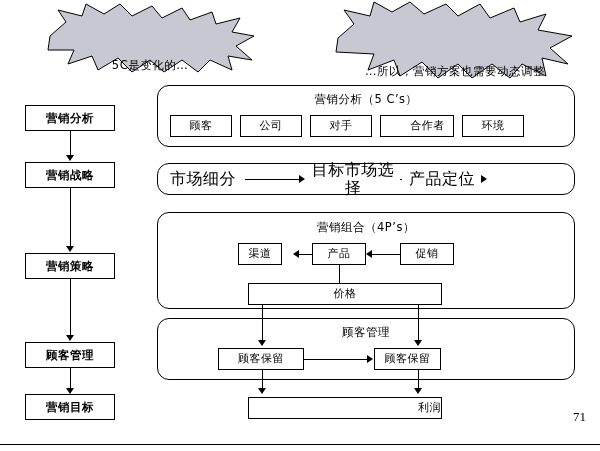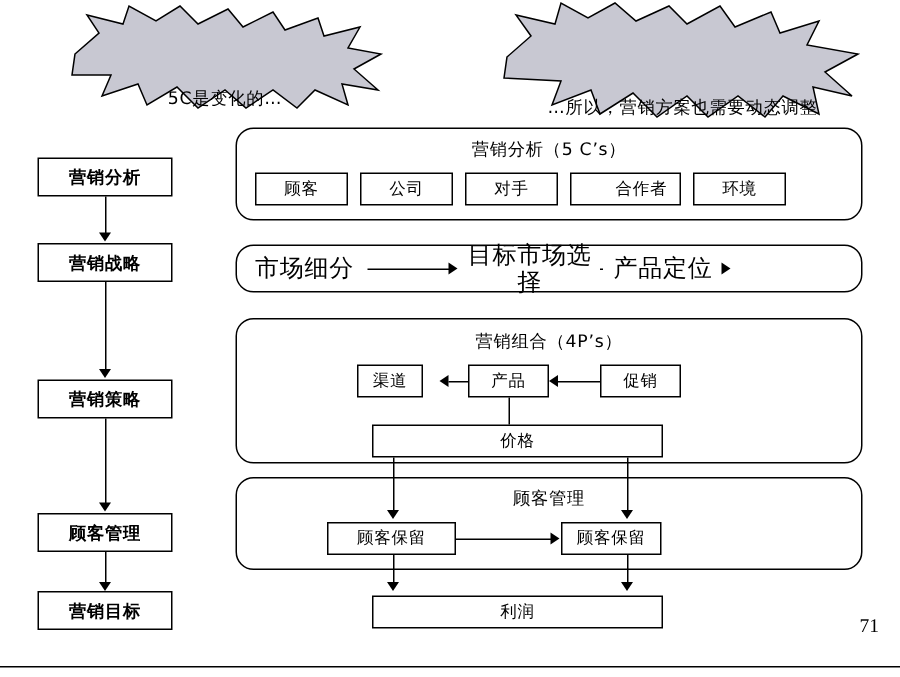--- a/index.html
+++ b/index.html
@@ -244,21 +244,21 @@
   </div>
   <div class="line hline" style="left:304px; top:359px; width:64px;"></div>
   <div class="arr-right" style="left:367px; top:355px;"></div>
 
   <div class="line vline" style="left:262px; top:305px; height:37px;"></div>
   <div class="arr-down" style="left:258px; top:340px;"></div>
 
   <div class="line vline" style="left:418px; top:305px; height:37px;"></div>
   <div class="arr-down" style="left:414px; top:340px;"></div>
 
-  <div class="box inner-box" style="left:248px; top:397px; width:194px;">
+  <div class="box inner-box" style="left:248px; top:397px; width:194px;justify-content:flex-end;">
     <span>利润</span>
   </div>
   <div class="line vline" style="left:262px; top:370px; height:20px;"></div>
   <div class="arr-down" style="left:258px; top:388px;"></div>
   <div class="line vline" style="left:418px; top:370px; height:20px;"></div>
   <div class="arr-down" style="left:414px; top:388px;"></div>
 
   <div class="page-num">71</div>
   <div class="bottom-rule"></div>
 

